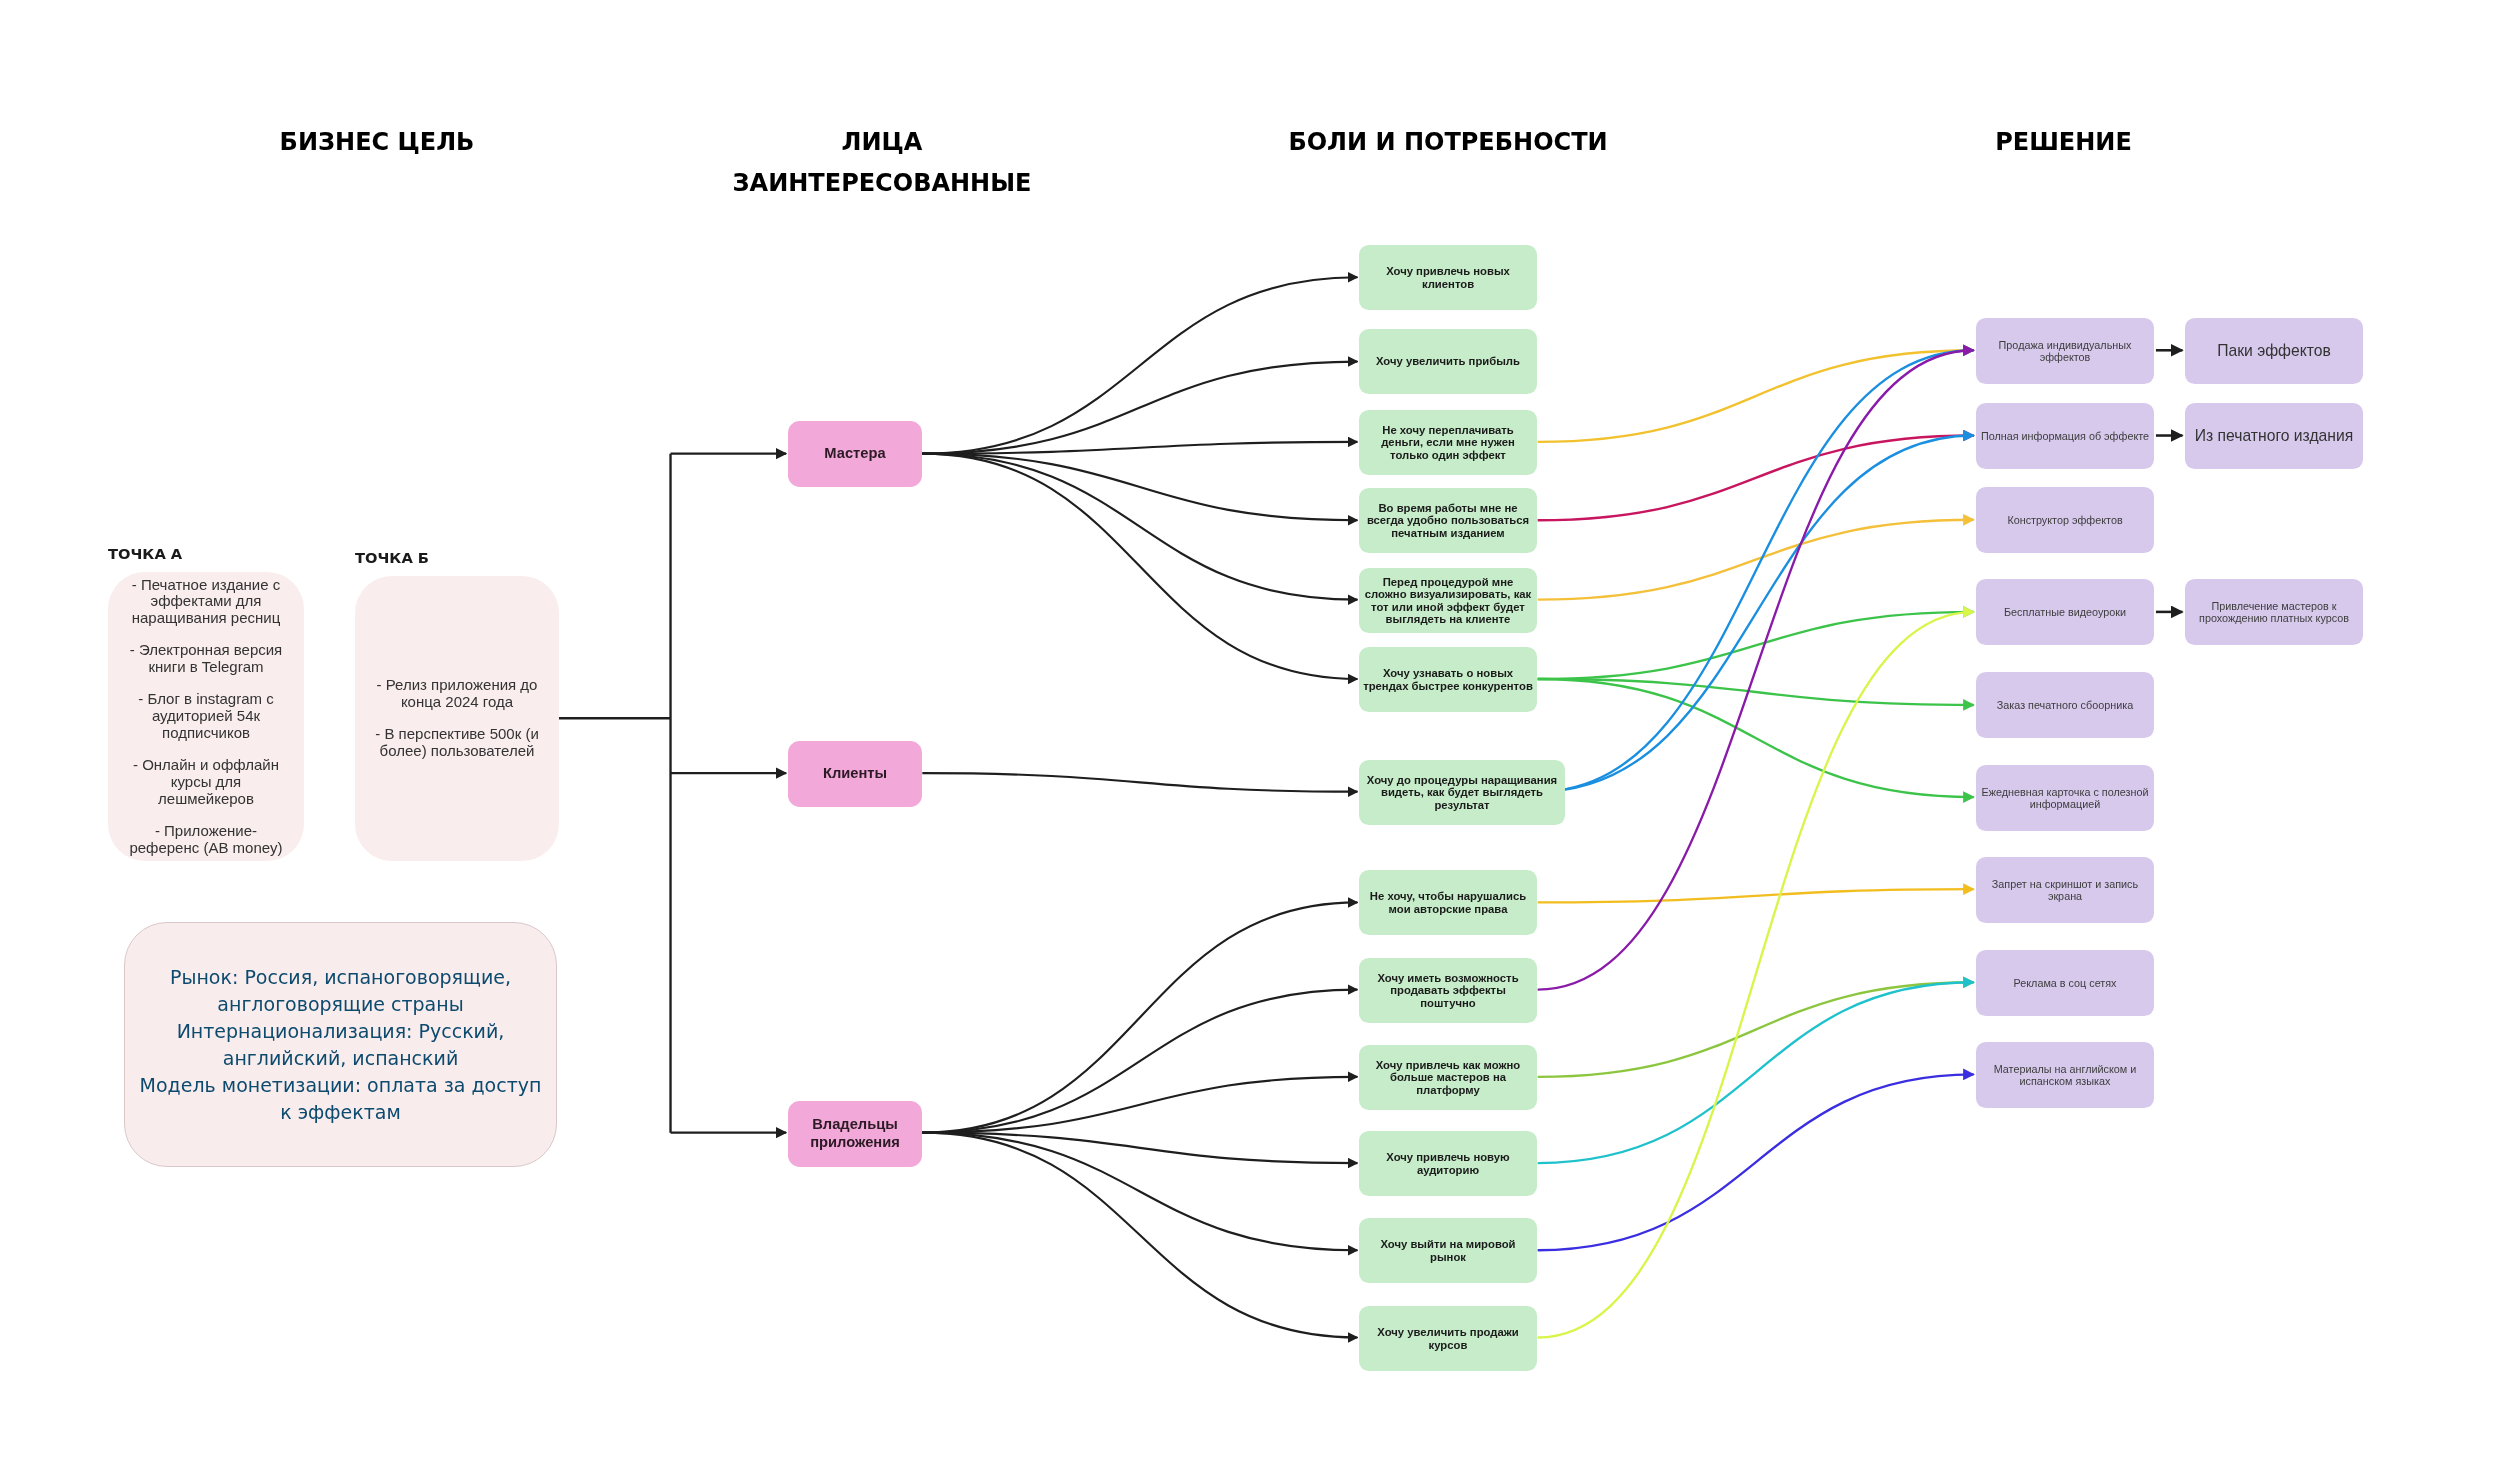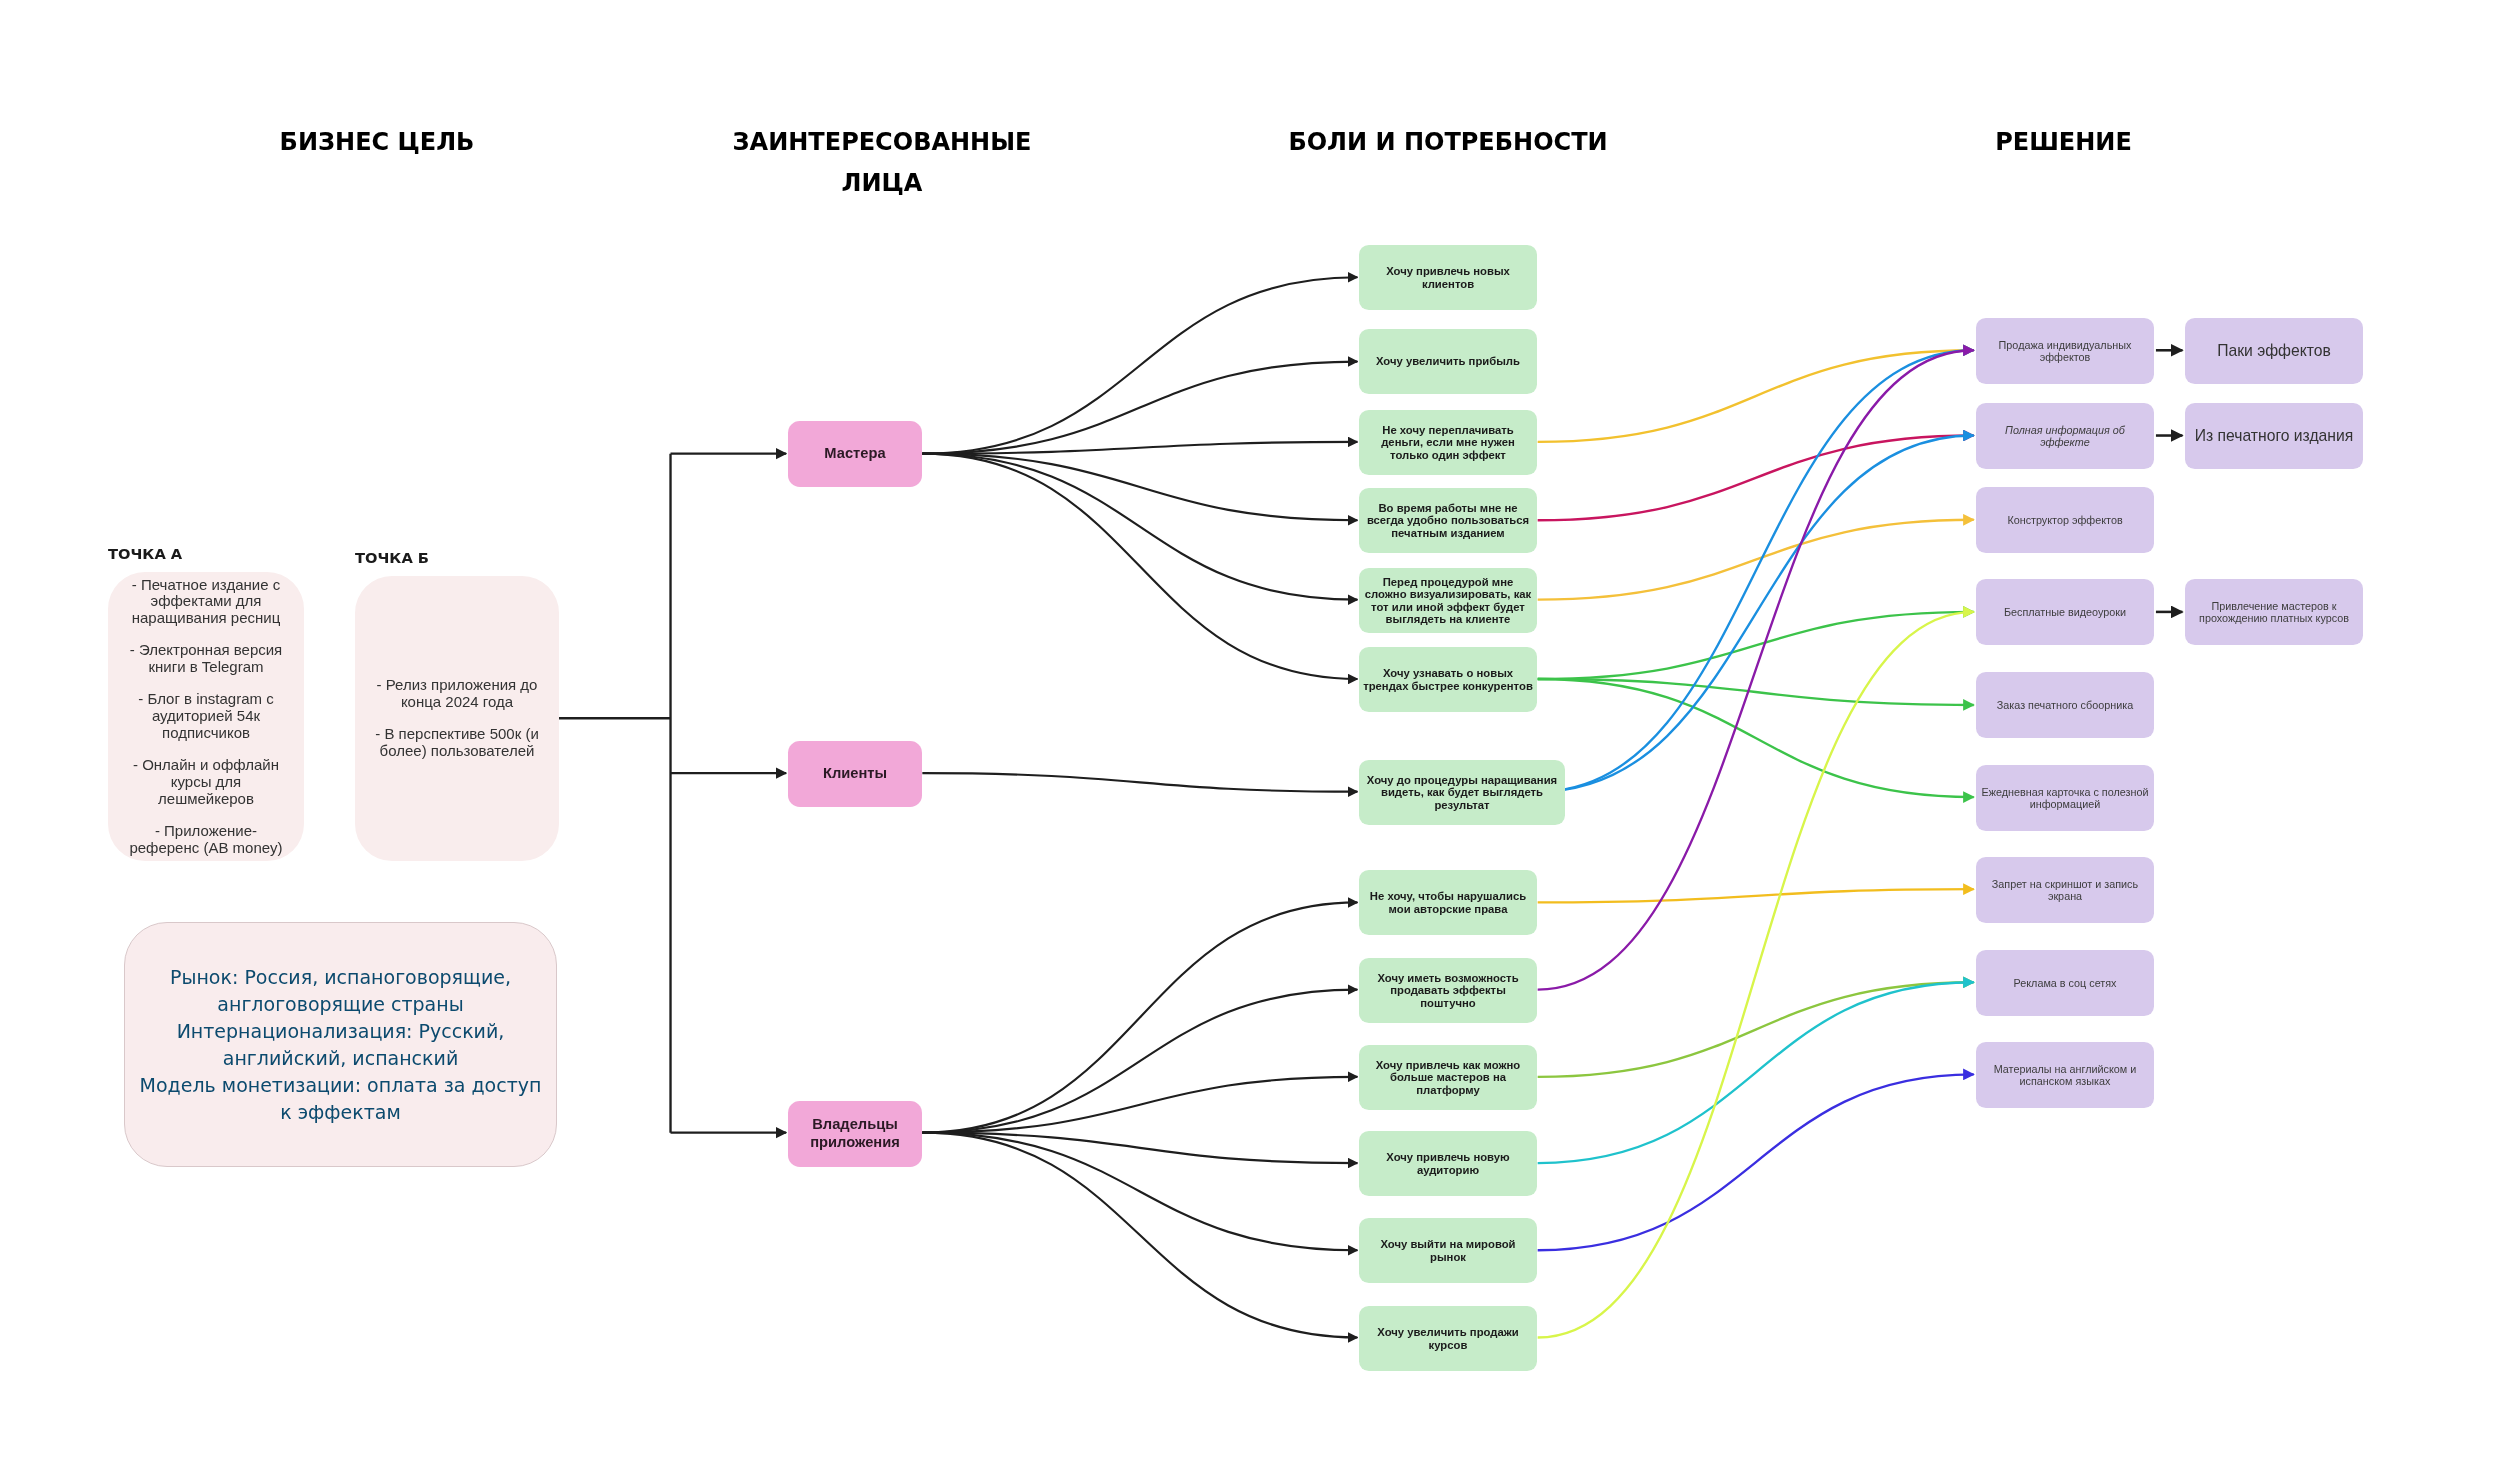--- a/index.html
+++ b/index.html
@@ -98,22 +98,22 @@
     </g>
   <g id="next-links">
       <path d="M2200,357.5 L2227,357.5" fill="none" stroke="#1e1e1e" stroke-width="2.6" marker-end="url(#arr0)"></path>
       <path d="M2200,444.5 L2227,444.5" fill="none" stroke="#1e1e1e" stroke-width="2.6" marker-end="url(#arr0)"></path>
       <path d="M2200,624.5 L2227,624.5" fill="none" stroke="#1e1e1e" stroke-width="2.6" marker-end="url(#arr0)"></path>
     </g>
 </svg>
 
 <div class="heading" style="left:225px; top:122px; width:304px;">БИЗНЕС ЦЕЛЬ</div>
 <div class="heading" style="left:686px; top:122px; width:392px;">
+  <div>ЛИЦА</div>
   <div>ЗАИНТЕРЕСОВАННЫЕ</div>
-  <div>ЛИЦА</div>
 </div>
 <div class="heading" style="left:1215px; top:122px; width:466px;">БОЛИ И ПОТРЕБНОСТИ</div>
 <div class="heading" style="left:1892px; top:122px; width:343px;">РЕШЕНИЕ</div>
 
 <div class="subheading" style="left:108px; top:545px; width:196px;">ТОЧКА А</div>
 <div class="box point-box" style="left:108px; top:572px; width:196px; height:289px;">
   <p>- Печатное издание с эффектами для наращивания ресниц</p>
   <p>- Электронная версия книги в Telegram</p>
   <p>- Блог в instagram с аудиторией 54к подписчиков</p>
   <p>- Онлайн и оффлайн курсы для лешмейкеров</p>
@@ -148,21 +148,21 @@
     <div class="box pain" style="left: 1359px; top: 958px; width: 178px; height: 65px;">Хочу иметь возможность продавать эффекты поштучно</div>
     <div class="box pain" style="left: 1359px; top: 1045px; width: 178px; height: 65px;">Хочу привлечь как можно больше мастеров на платформу</div>
     <div class="box pain" style="left: 1359px; top: 1131px; width: 178px; height: 65px;">Хочу привлечь новую аудиторию</div>
     <div class="box pain" style="left: 1359px; top: 1218px; width: 178px; height: 65px;">Хочу выйти на мировой рынок</div>
     <div class="box pain" style="left: 1359px; top: 1306px; width: 178px; height: 65px;">Хочу увеличить продажи курсов</div>
   </div>
 
 <div id="solutions-col">
     <div class="box sol" style="left: 1976px; top: 318px; width: 178px; height: 66px;">Продажа индивидуальных эффектов</div>
     <div class="box sol big" style="left: 2185px; top: 318px; width: 178px; height: 66px;">Паки эффектов</div>
-    <div class="box sol" style="left: 1976px; top: 403px; width: 178px; height: 66px; font-style: italic;">Полная информация об эффекте</div>
+    <div class="box sol" style="left: 1976px; top: 403px; width: 178px; height: 66px;">Полная информация об эффекте</div>
     <div class="box sol big" style="left: 2185px; top: 403px; width: 178px; height: 66px;">Из печатного издания</div>
     <div class="box sol" style="left: 1976px; top: 487px; width: 178px; height: 66px;">Конструктор эффектов</div>
     <div class="box sol" style="left: 1976px; top: 579px; width: 178px; height: 66px;">Бесплатные видеоуроки</div>
     <div class="box sol" style="left: 2185px; top: 579px; width: 178px; height: 66px;">Привлечение мастеров к прохождению платных курсов</div>
     <div class="box sol" style="left: 1976px; top: 672px; width: 178px; height: 66px;">Заказ печатного сбоорника</div>
     <div class="box sol" style="left: 1976px; top: 765px; width: 178px; height: 66px;">Ежедневная карточка с полезной информацией</div>
     <div class="box sol" style="left: 1976px; top: 857px; width: 178px; height: 66px;">Запрет на скриншот и запись экрана</div>
     <div class="box sol" style="left: 1976px; top: 950px; width: 178px; height: 66px;">Реклама в соц сетях</div>
     <div class="box sol" style="left: 1976px; top: 1042px; width: 178px; height: 66px;">Материалы на английском и испанском языках</div>
   </div>

